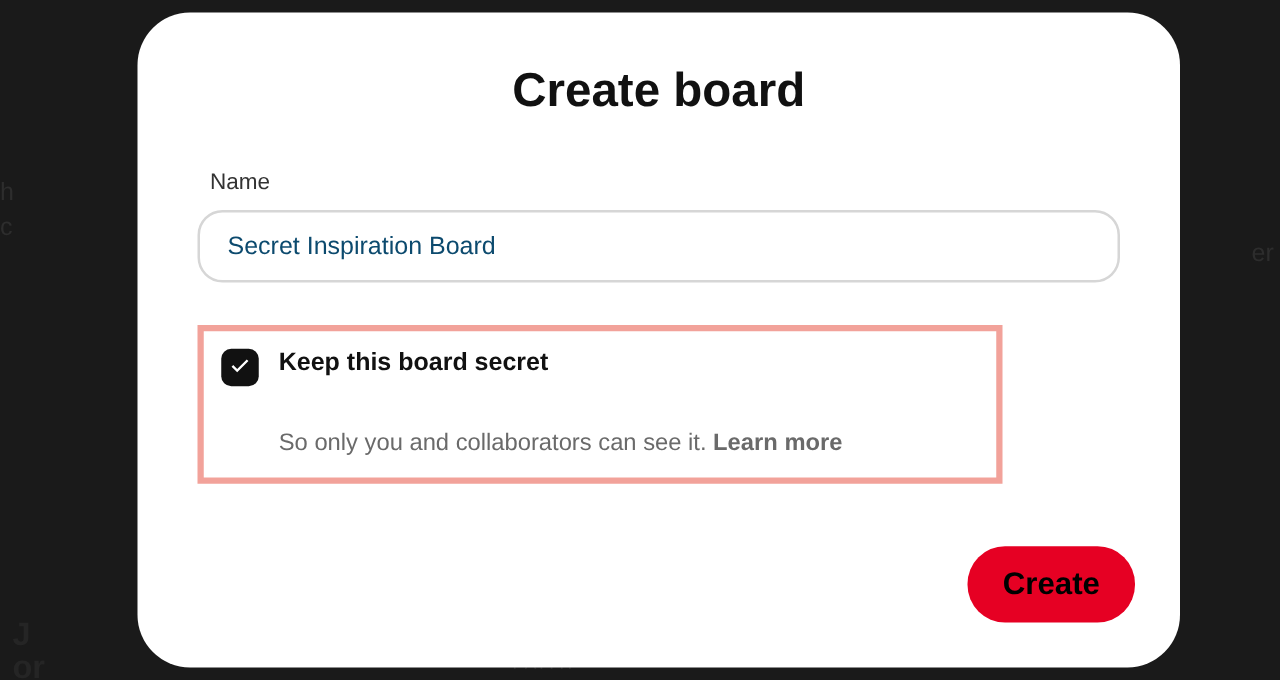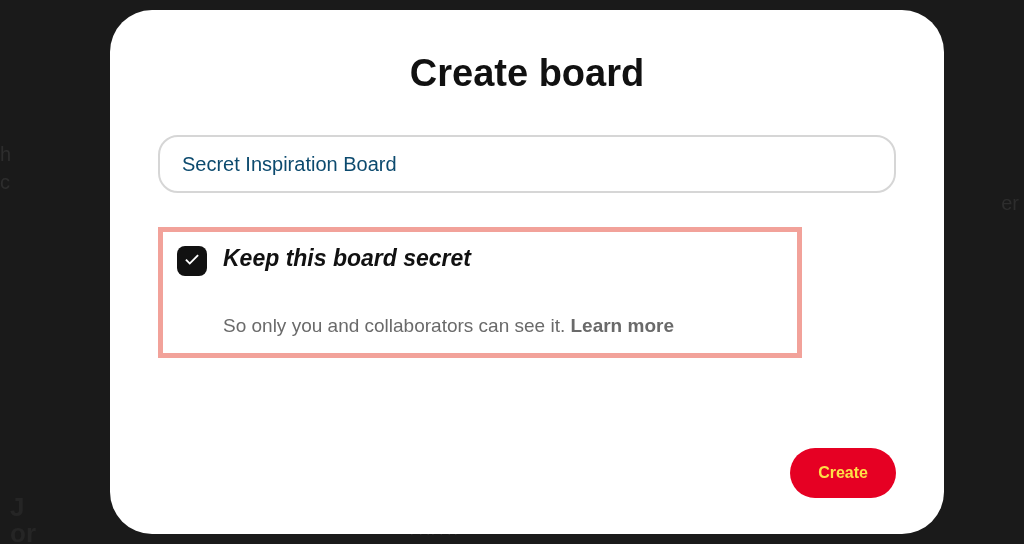--- a/index.html
+++ b/index.html
@@ -88,50 +88,49 @@
       width: 18px;
       height: 18px;
       fill: #fff;
     }
 
     .secret-text {
       flex: 1;
     }
 
     .secret-title {
-      font-size: 23px;
+      font-size: 20px;
       font-weight: 700;
       color: #111;
       line-height: 1.3;
-      font-style: italic;
     }
 
     .secret-desc {
       font-size: 19px;
       color: #6a6a6a;
       line-height: 1.3;
       margin-top: 40px;
     }
 
     .learn-more {
       font-weight: 700;
       color: #6a6a6a;
       cursor: pointer;
     }
 
     .create-btn {
       position: absolute;
-      right: 48px;
+      right: 36px;
       bottom: 36px;
       background: #e60023;
-      color: #fde047;
+      color: #000000;
       border: none;
       border-radius: 30px;
       padding: 16px 28px;
-      font-size: 16px;
+      font-size: 25px;
       font-weight: 700;
       cursor: pointer;
     }
 
     
     .bg-hint-left {
       position: absolute;
       left: 0;
       top: 140px;
       color: #3a3a3a;
@@ -173,20 +172,21 @@
 <div class="backdrop">
   <div class="bg-hint-left">h<br>c</div>
   <div class="bg-hint-right">er</div>
   <div class="bg-hint-bl">J<br>or</div>
   <div class="bg-hint-bc">FAITH</div>
 </div>
 
 <div class="modal">
   <h1 class="modal-title">Create board</h1>
 
+  <div class="field-label">Name</div>
   <input class="name-input" type="text" value="Secret Inspiration Board" style="">
 
   <div class="secret-section">
     <div class="checkbox-wrap">
       <span>
         <svg viewBox="0 0 24 24">
             <path d="M9 16.2l-4.2-4.2L3 13.8 9 19.8 21 7.8 19.2 6z"></path>
           </svg>
       </span>
     </div>

